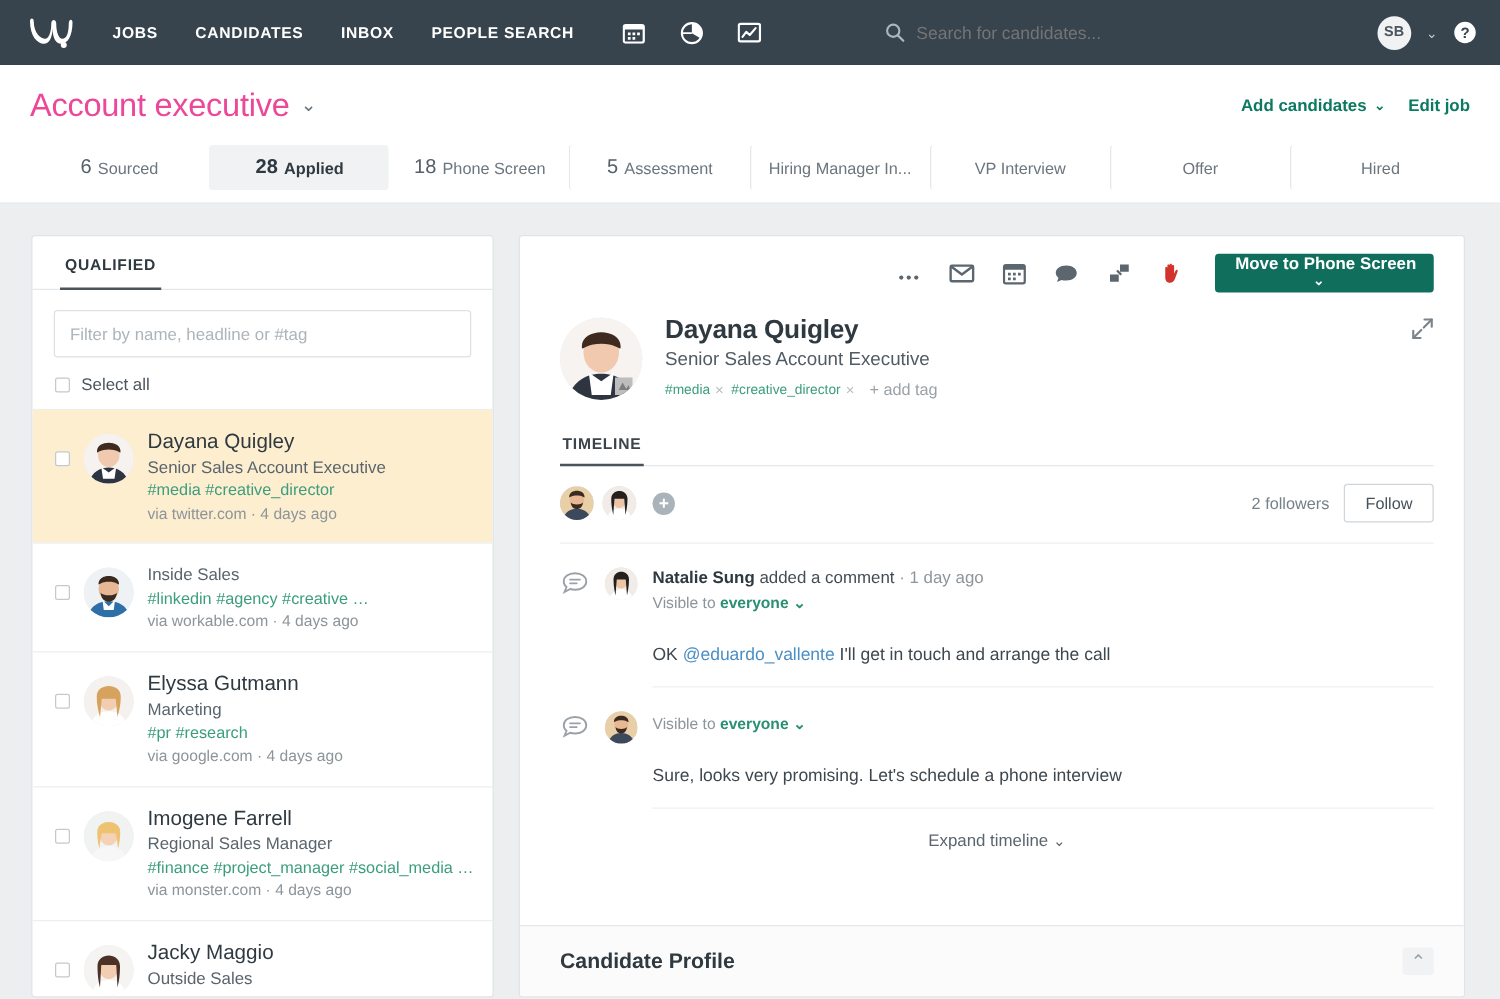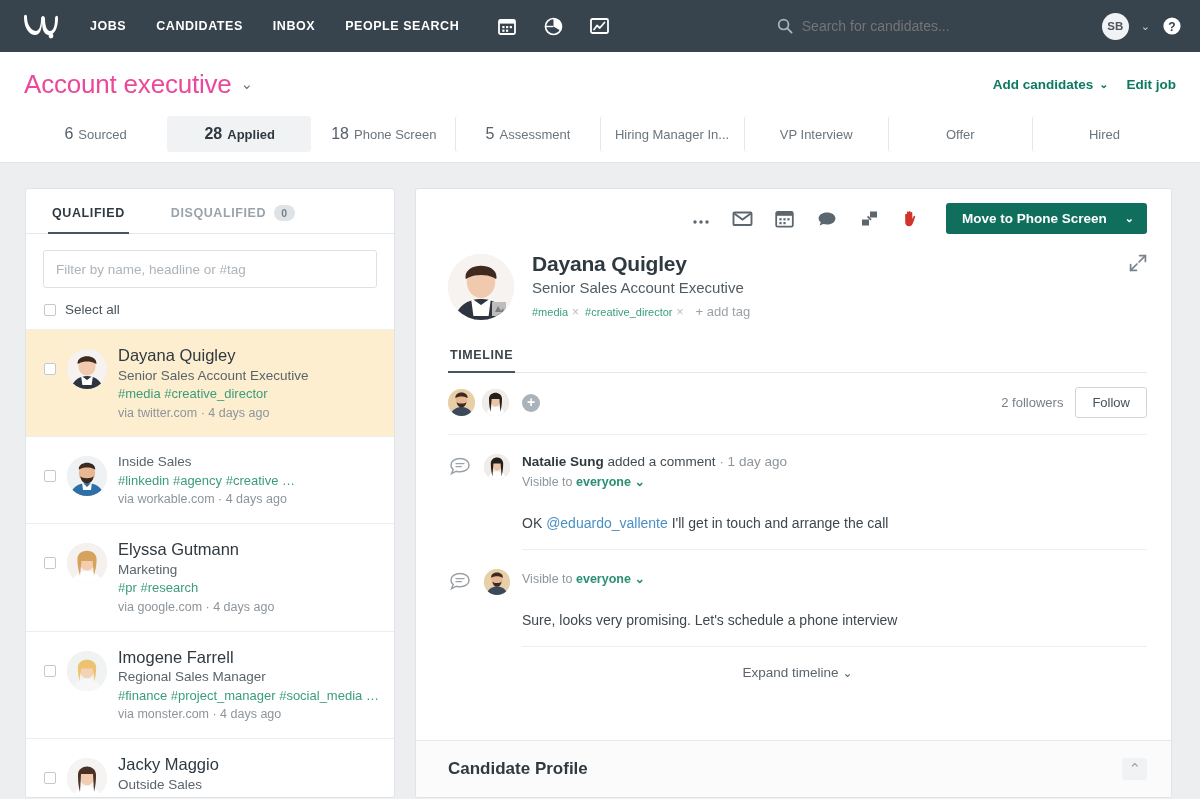--- a/index.html
+++ b/index.html
@@ -21,21 +21,21 @@
   .logo { width: 46px; height: 30px; margin-right: 26px; display:flex; align-items:center; justify-content:center; }
   .nav-links { display: flex; align-items: center; gap: 30px; }
   .nav-link {
     color: #fff; font-size: 12.5px; font-weight: bold;
     letter-spacing: .55px; text-decoration: none; cursor: pointer;
     white-space: nowrap;
   }
   .nav-icons { display: flex; align-items: center; gap: 26px; margin-left: 38px; }
   .nav-icon { width: 20px; height: 20px; color: #fff; display:flex; align-items:center; justify-content:center; cursor:pointer; }
   .nav-search {
-    flex: 1; display: flex; align-items: center; justify-content: flex-end;
+    flex: 1; display: flex; align-items: center; justify-content: center;
     gap: 8px; margin-left: 30px;
   }
   .nav-search-box { display:flex; align-items:center; gap:9px; cursor:text; }
   .nav-search-input {
     background: transparent; border: none; outline: none;
     color: #aeb6bd; font-size: 14px; width: 300px;
     font-family: "Liberation Sans", sans-serif;
   }
   .nav-right { display: flex; align-items: center; gap: 12px; margin-left: auto; }
   .avatar-initials {
@@ -164,20 +164,21 @@
   .tb-icon {
     width: 22px; height: 22px; color: #5c666e; cursor: pointer;
     display: flex; align-items: center; justify-content: center;
   }
   .btn-move {
     background: #0f6f5c; color: #fff; border: none; border-radius: 3px;
     height: 31px; display: flex; align-items: center; gap: 0;
     font-size: 13.5px; font-weight: bold; cursor: pointer;
     font-family: "Liberation Sans", sans-serif; margin-left: 4px;
     padding: 0;
+    flex-direction: column;
   }
   .btn-move-label { padding: 0 14px 0 16px; white-space: nowrap; }
   .btn-move-caret { padding: 0 13px 0 4px; font-size: 11px; }
 
   .rp-profile {
     display: flex; align-items: flex-start; gap: 18px;
     padding: 6px 24px 22px 32px; position: relative;
   }
   .profile-photo {
     width: 66px; height: 66px; border-radius: 50%; overflow: hidden;
@@ -357,24 +358,20 @@
   </div>
 </div>
 
 <div class="main">
 
   <div class="left-panel">
     <div class="lp-tabs">
       <div class="lp-tab active">
         <span>QUALIFIED</span>
       </div>
-      <div class="lp-tab">
-        <span>DISQUALIFIED</span>
-        <span class="badge-count">0</span>
-      </div>
     </div>
     <div class="lp-filter">
       <input class="filter-input" type="text" placeholder="Filter by name, headline or #tag" style="">
     </div>
     <div class="selectall">
       <span class="cbox"></span>
       <span class="selectall-label">Select all</span>
     </div>
 
     <div class="cand-list">

